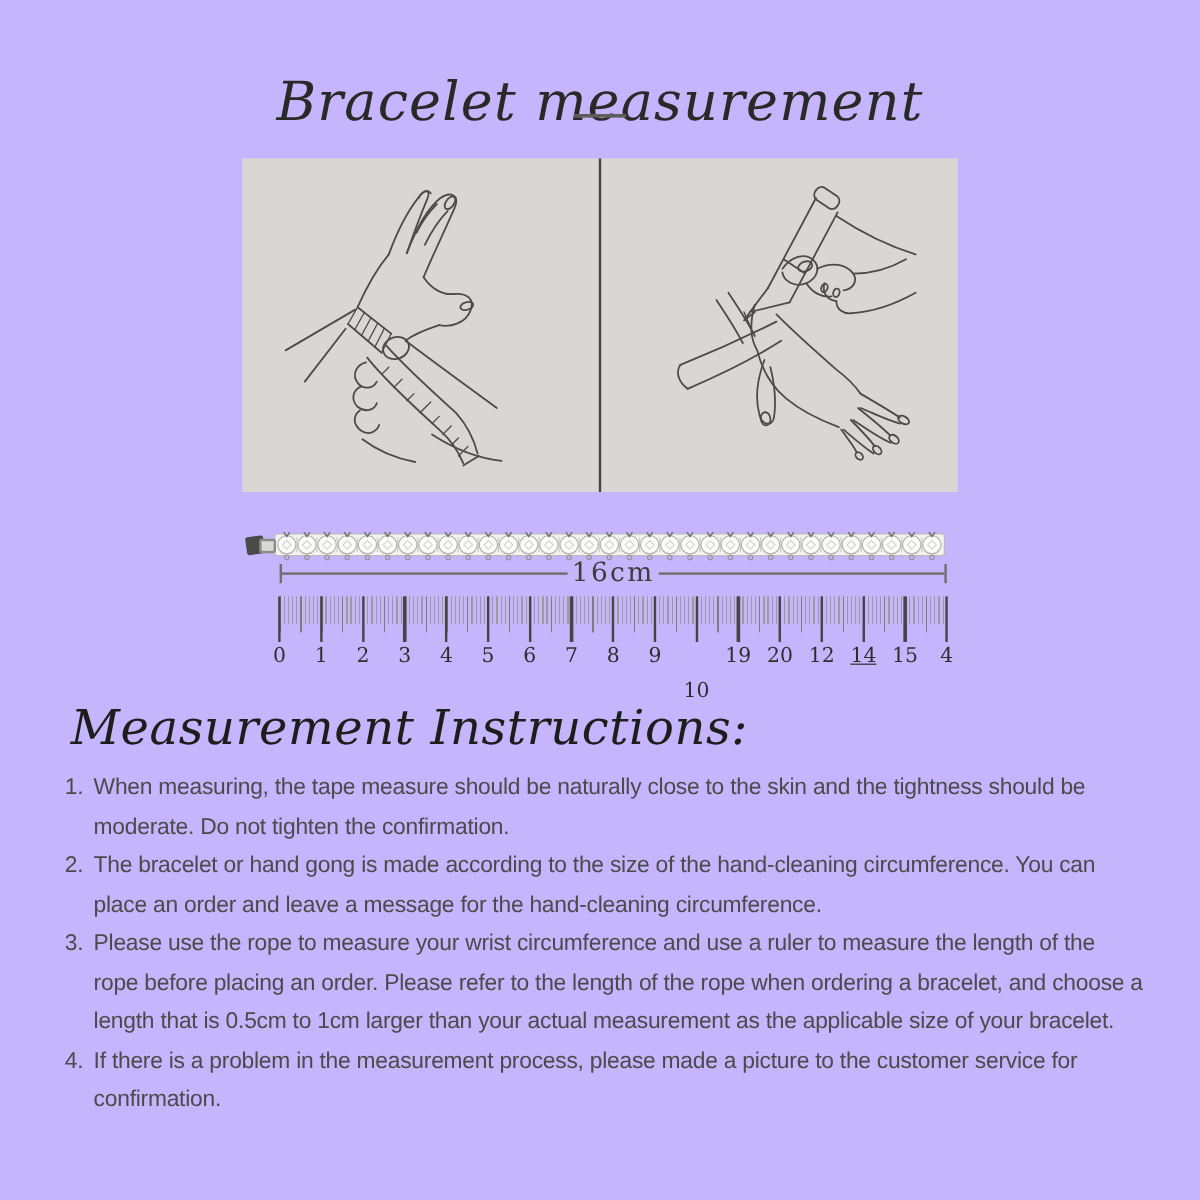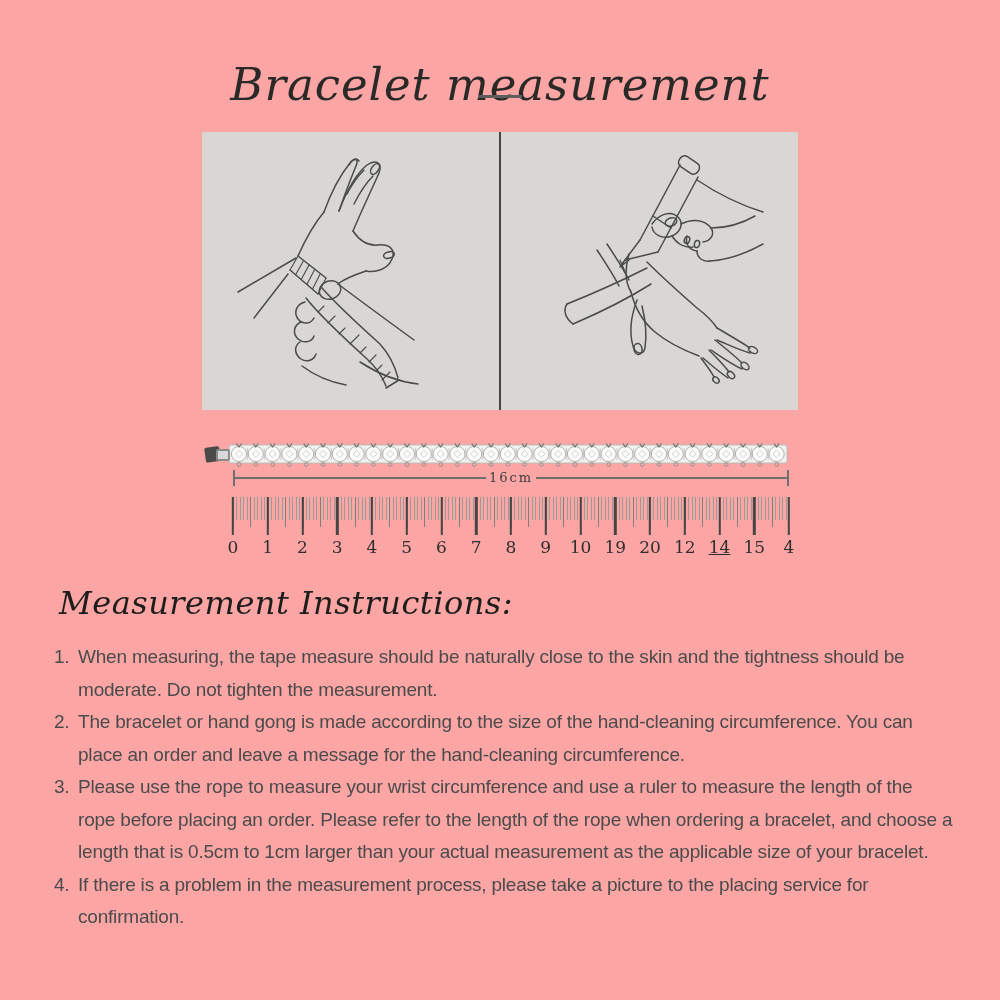--- a/index.html
+++ b/index.html
@@ -1,21 +1,21 @@
 <!DOCTYPE html>
 <html><head>
 <meta charset="utf-8">
 <style>
   html,body{margin:0;padding:0;}
   body{background:#f5f4f1;}
   .page{
     position:relative;
     width:1000px;height:1000px;
     margin:0 auto;
-    background:#fca5a5;
+    background:#c4b5fd;
     overflow:hidden;
     font-family:"Liberation Sans", sans-serif;
   }
   
   .title{
     position:absolute;left:0;top:28px;width:1000px;
     text-align:center;
     font-family:"DejaVu Serif", serif;
     font-style:italic;
     font-weight:400;
@@ -47,21 +47,21 @@
   .dimension{
     position:absolute;left:233px;top:470px;
     width:556px;height:16px;
     display:flex;align-items:center;
   }
   .dim-cap{width:2px;height:16px;background:#6f6f6d;}
   .dim-line{flex:1;height:1.6px;background:#6f6f6d;}
   .dim-label{
     padding:0 3px;
     font-family:"DejaVu Serif", serif;
-    font-size:13px;letter-spacing:2px;color:#3c3c3a;
+    font-size:22px;letter-spacing:2px;color:#3c3c3a;
     line-height:16px;
   }
   
   .ruler{
     position:absolute;left:233px;top:497px;
     width:556px;height:62px;
   }
   .mm-ticks{
     position:absolute;left:0;top:0;width:556px;height:23px;
     background:repeating-linear-gradient(to right,#9b9b99 0,#9b9b99 1px,transparent 1px,transparent 3.475px);
@@ -78,21 +78,21 @@
     position:absolute;top:40px;
     transform:translateX(-50%);
     font-family:"DejaVu Serif", serif;
     font-size:17px;color:#2e2e2c;
   }
   
   .instructions-heading{
     position:absolute;left:59px;top:584px;
     font-family:"DejaVu Serif", serif;
     font-style:italic;font-weight:400;
-    font-size:32px;letter-spacing:0.5px;
+    font-size:40px;letter-spacing:0.5px;
     color:#1d1d1b;
     margin:0;
   }
   .instructions-list{
     position:absolute;left:54px;top:641px;width:900px;
     margin:0;padding:0;list-style:none;
     color:#4b4b4b;
     font-size:19px;letter-spacing:-0.2px;
     line-height:32.5px;
   }
@@ -399,48 +399,48 @@
       <span class="cm-label" style="left: calc(31.25%);">5</span>
       <div class="cm-tick" style="left: calc(37.5%);"></div>
       <span class="cm-label" style="left: calc(37.5%);">6</span>
       <div class="cm-tick" style="left: calc(43.75%);"></div>
       <span class="cm-label" style="left: calc(43.75%);">7</span>
       <div class="cm-tick" style="left: calc(50%);"></div>
       <span class="cm-label" style="left: calc(50%);">8</span>
       <div class="cm-tick" style="left: calc(56.25%);"></div>
       <span class="cm-label" style="left: calc(56.25%);">9</span>
       <div class="cm-tick" style="left: calc(62.5%);"></div>
-      <span class="cm-label" style="left: calc(62.5%);">10</span>
+      <span class="cm-label" style="left: calc(62.5%); margin-top: 29px;">10</span>
       <div class="cm-tick" style="left: calc(68.75%);"></div>
       <span class="cm-label" style="left: calc(68.75%);">19</span>
       <div class="cm-tick" style="left: calc(75%);"></div>
       <span class="cm-label" style="left: calc(75%);">20</span>
       <div class="cm-tick" style="left: calc(81.25%);"></div>
       <span class="cm-label" style="left: calc(81.25%);">12</span>
       <div class="cm-tick" style="left: calc(87.5%);"></div>
       <span class="cm-label" style="left: calc(87.5%); text-decoration: underline;">14</span>
       <div class="cm-tick" style="left: calc(93.75%);"></div>
       <span class="cm-label" style="left: calc(93.75%);">15</span>
       <div class="cm-tick" style="left: calc(100%);"></div>
       <span class="cm-label" style="left: calc(100%);">4</span>
     </div>
 
   <h2 class="instructions-heading">Measurement Instructions:</h2>
   <ol class="instructions-list">
     <li>
       <span class="item-number">1.</span>
-      <span class="item-text">When measuring, the tape measure should be naturally close to the skin and the tightness should be moderate. Do not tighten the measurement.</span>
+      <span class="item-text">When measuring, the tape measure should be naturally close to the skin and the tightness should be moderate. Do not tighten the confirmation.</span>
     </li>
     <li>
       <span class="item-number">2.</span>
       <span class="item-text">The bracelet or hand gong is made according to the size of the hand-cleaning circumference. You can place an order and leave a message for the hand-cleaning circumference.</span>
     </li>
     <li>
       <span class="item-number">3.</span>
       <span class="item-text">Please use the rope to measure your wrist circumference and use a ruler to measure the length of the rope before placing an order. Please refer to the length of the rope when ordering a bracelet, and choose a length that is 0.5cm to 1cm larger than your actual measurement as the applicable size of your bracelet.</span>
     </li>
     <li>
       <span class="item-number">4.</span>
-      <span class="item-text">If there is a problem in the measurement process, please take a picture to the placing service for confirmation.</span>
+      <span class="item-text">If there is a problem in the measurement process, please made a picture to the customer service for confirmation.</span>
     </li>
   </ol>
 
 </div>
 
 </body></html>

